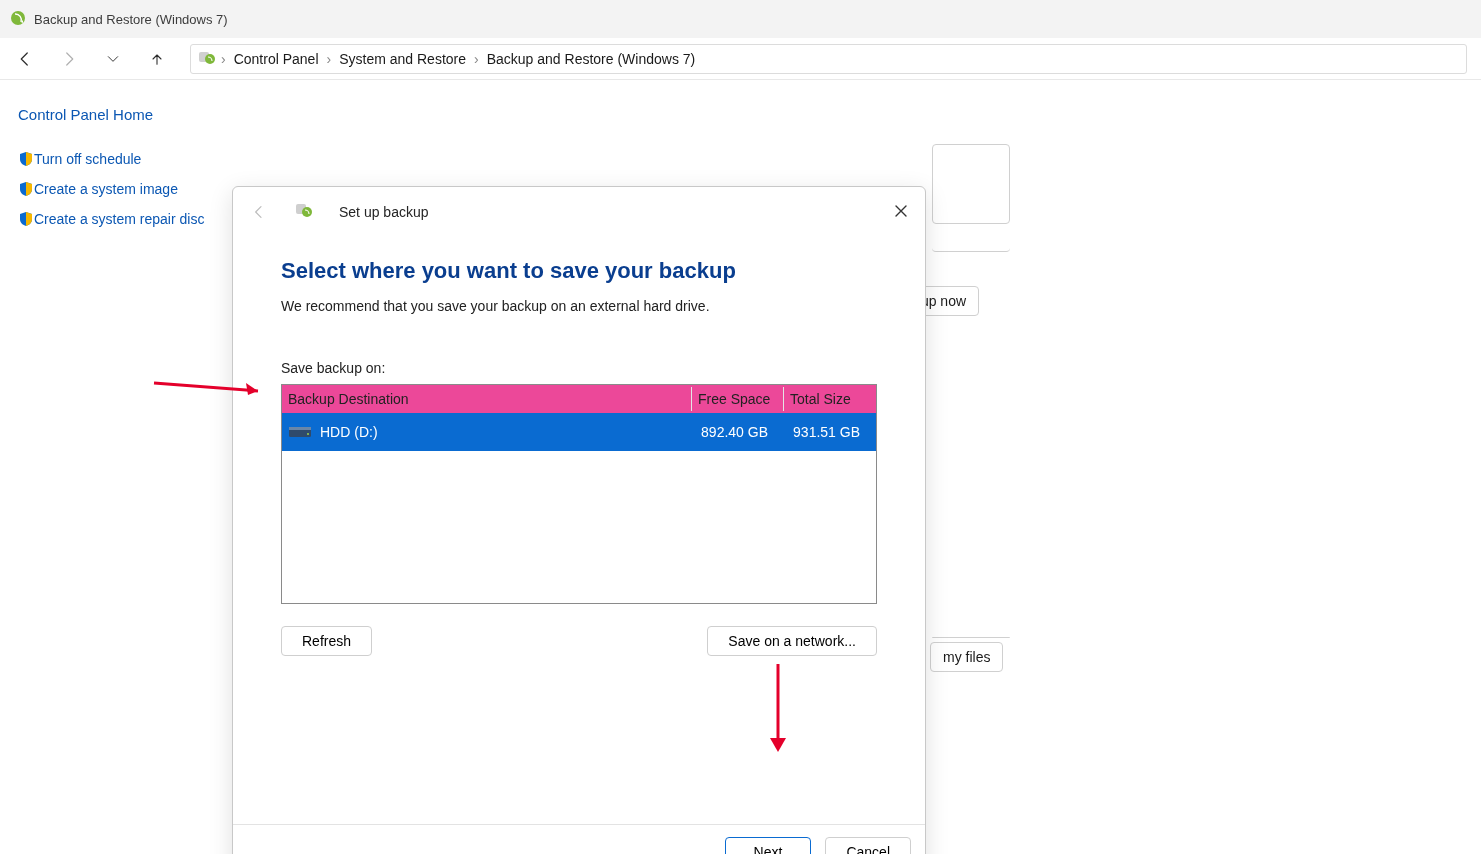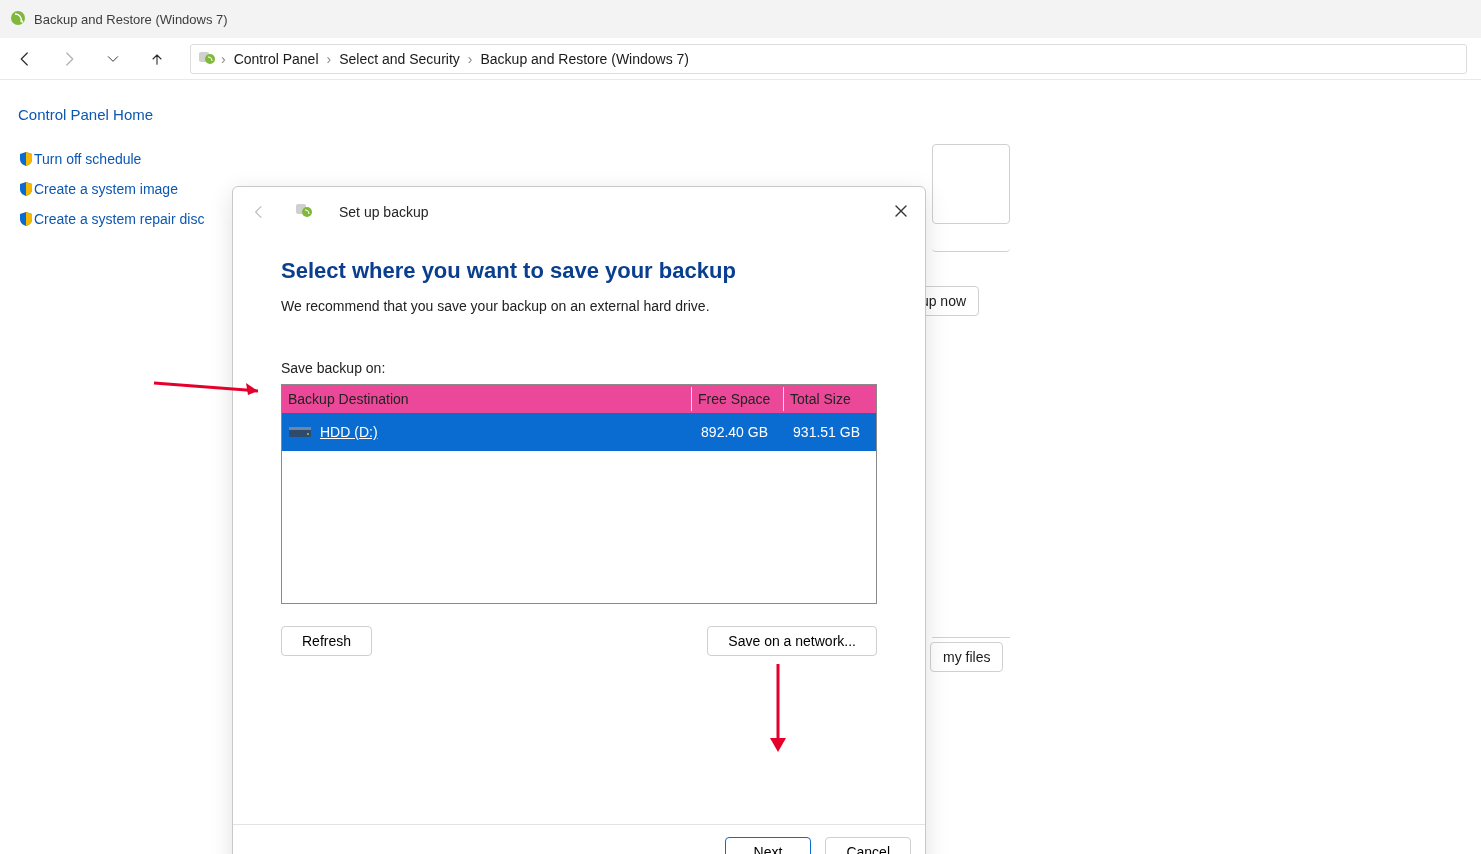--- a/index.html
+++ b/index.html
@@ -185,21 +185,21 @@
   .col-free { width: 92px; }
   .col-total { width: 92px; border-right: none !important; }
   .drive-row {
     display: flex;
     align-items: center;
     height: 38px;
     background: #0a6bd1;
     color: #fff;
     padding: 0 6px;
   }
-  .drive-row .col-dest { display:flex; align-items:center; gap:8px;text-decoration:underline; }
+  .drive-row .col-dest { display:flex; align-items:center; gap:8px; }
   .drive-row .col-free, .drive-row .col-total { text-align: right; padding-right: 10px; }
   .drive-icon { display:inline-flex; }
 
   .below-table-buttons {
     display: flex;
     justify-content: space-between;
     margin-top: 22px;
   }
   .btn {
     border: 1px solid #cfcfcf;
@@ -272,21 +272,21 @@
     <span>
       <svg width="20" height="18" viewBox="0 0 20 18">
         <rect x="2" y="4" width="10" height="10" rx="2" fill="#d0d0d0"></rect>
         <circle cx="13" cy="11" r="5" fill="#7fb83a"></circle>
         <path d="M11 9 A4 4 0 0 1 15 13" stroke="#fff" stroke-width="1.1" fill="none"></path>
       </svg>
     </span>
     <span class="crumb-sep">›</span>
     <span class="crumb">Control Panel</span>
     <span class="crumb-sep">›</span>
-    <span class="crumb">Select and Security</span>
+    <span class="crumb">System and Restore</span>
     <span class="crumb-sep">›</span>
     <span class="crumb">Backup and Restore (Windows 7)</span>
   </div>
 </div>
 
 <div class="body-area">
 
   <div class="sidebar">
     <div class="sidebar-home">Control Panel Home</div>
 

